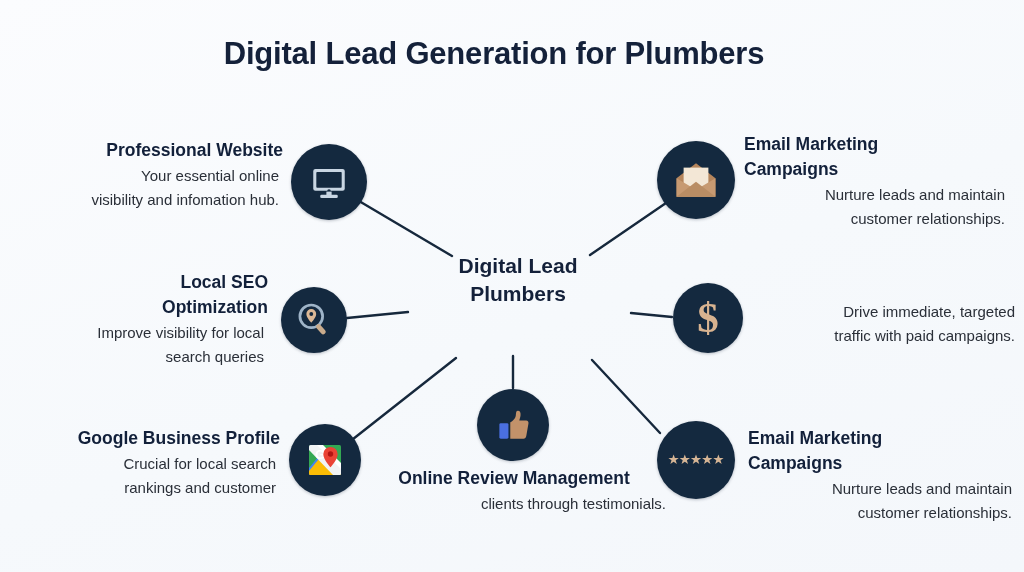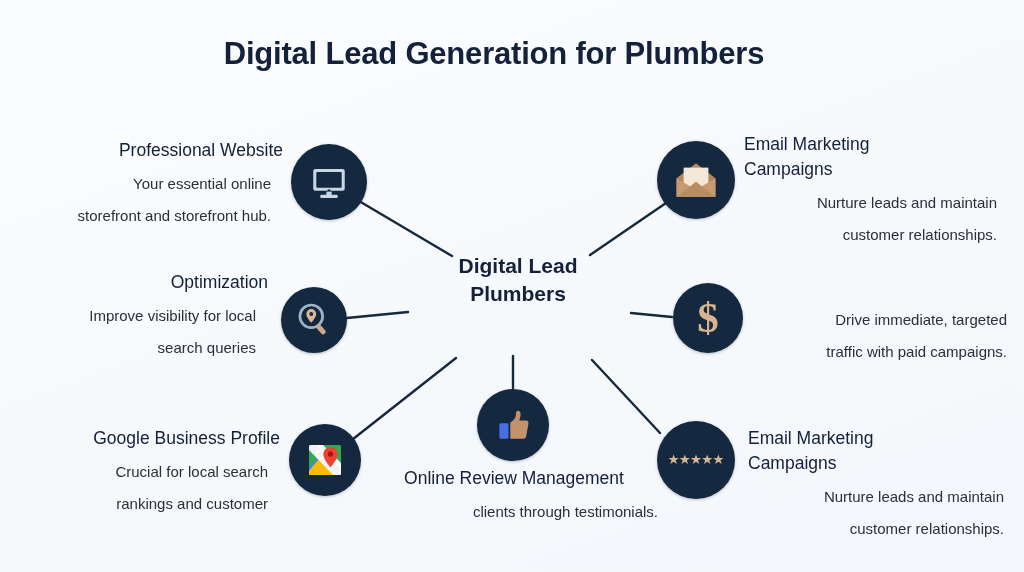--- a/index.html
+++ b/index.html
@@ -69,31 +69,31 @@
     align-items: center;
     justify-content: center;
     box-shadow: 0 1px 3px rgba(10, 25, 45, 0.25);
   }
   .node svg { display: block; }
 
   
   .txt { position: absolute; }
   .txt .t-title {
     font-size: 17.5px;
-    font-weight: normal;
+    font-weight: bold;
     color: #12203a;
     line-height: 1.25;
     margin: 0 0 3px 0;
   }
   .txt .t-desc {
     font-size: 15px;
     font-weight: normal;
     color: #2a2f38;
     line-height: 1.34;
-    margin: 12px;
+    margin: 4px;
     text-align: right;
   }
   .align-right { text-align: right; }
   .align-left  { text-align: left; }
   .align-center{ text-align: center; }
 </style>
 </head>
 <body>
 
 <div id="canvas">
@@ -124,21 +124,21 @@
         <rect x="9.5" y="12.5" width="29" height="18" rx="1" fill="#14293f"></rect>
         <circle cx="24" cy="34.5" r="2.1" fill="#14293f"></circle>
         <rect x="21" y="35" width="6" height="4" fill="#c9d6e3"></rect>
         <rect x="14" y="38.5" width="20" height="3.8" rx="1.5" fill="#c9d6e3"></rect>
       </svg>
     </span>
   </div>
   <div class="txt align-right" style="left:18px; top:140px; width:265px;">
     <p class="t-title">Professional Website</p>
     <p class="t-desc">Your essential online</p>
-    <p class="t-desc">storefront and storefront hub.</p>
+    <p class="t-desc">visibility and infomation hub.</p>
   </div>
 
   <div class="node" style="left:657px; top:141px; width:78px; height:78px;">
     <span>
       <svg width="46" height="40" viewBox="0 0 52 44">
         <path d="M4 20 L26 3 L48 20 L48 41 L4 41 Z" fill="#b5855c"></path>
         <rect x="12" y="8" width="28" height="25" fill="#f3e7d6"></rect>
         <path d="M4 20 L26 33 L48 20 L48 41 L4 41 Z" fill="#c79a72"></path>
         <path d="M4 41 L26 24 L48 41 Z" fill="#b98d64"></path>
       </svg>
@@ -155,20 +155,21 @@
     <span>
       <svg width="40" height="40" viewBox="0 0 44 44">
         <circle cx="19" cy="18" r="12.5" fill="none" stroke="#9fb4c8" stroke-width="3"></circle>
         <path d="M19 10 a5.4 5.4 0 0 1 5.4 5.4 c0 4-5.4 9.6-5.4 9.6 s-5.4-5.6-5.4-9.6 A5.4 5.4 0 0 1 19 10 z" fill="#dcb896"></path>
         <circle cx="19" cy="15.4" r="2.1" fill="#14293f"></circle>
         <rect x="26.5" y="26" width="5.6" height="13" rx="2.6" fill="#c9ab8c" transform="rotate(-42 29 32)"></rect>
       </svg>
     </span>
   </div>
   <div class="txt align-right" style="left:18px; top:272px; width:250px;">
+    <p class="t-title">Local SEO</p>
     <p class="t-title">Optimization</p>
     <p class="t-desc">Improve visibility for local</p>
     <p class="t-desc">search queries</p>
   </div>
 
   <div class="node" style="left:673px; top:283px; width:70px; height:70px;">
     <span>
       <svg width="40" height="46" viewBox="0 0 34 46">
         <text x="17" y="37" text-anchor="middle" font-family="Liberation Serif, serif" font-size="43" font-weight="bold" fill="#d8b390">$</text>
       </svg>

